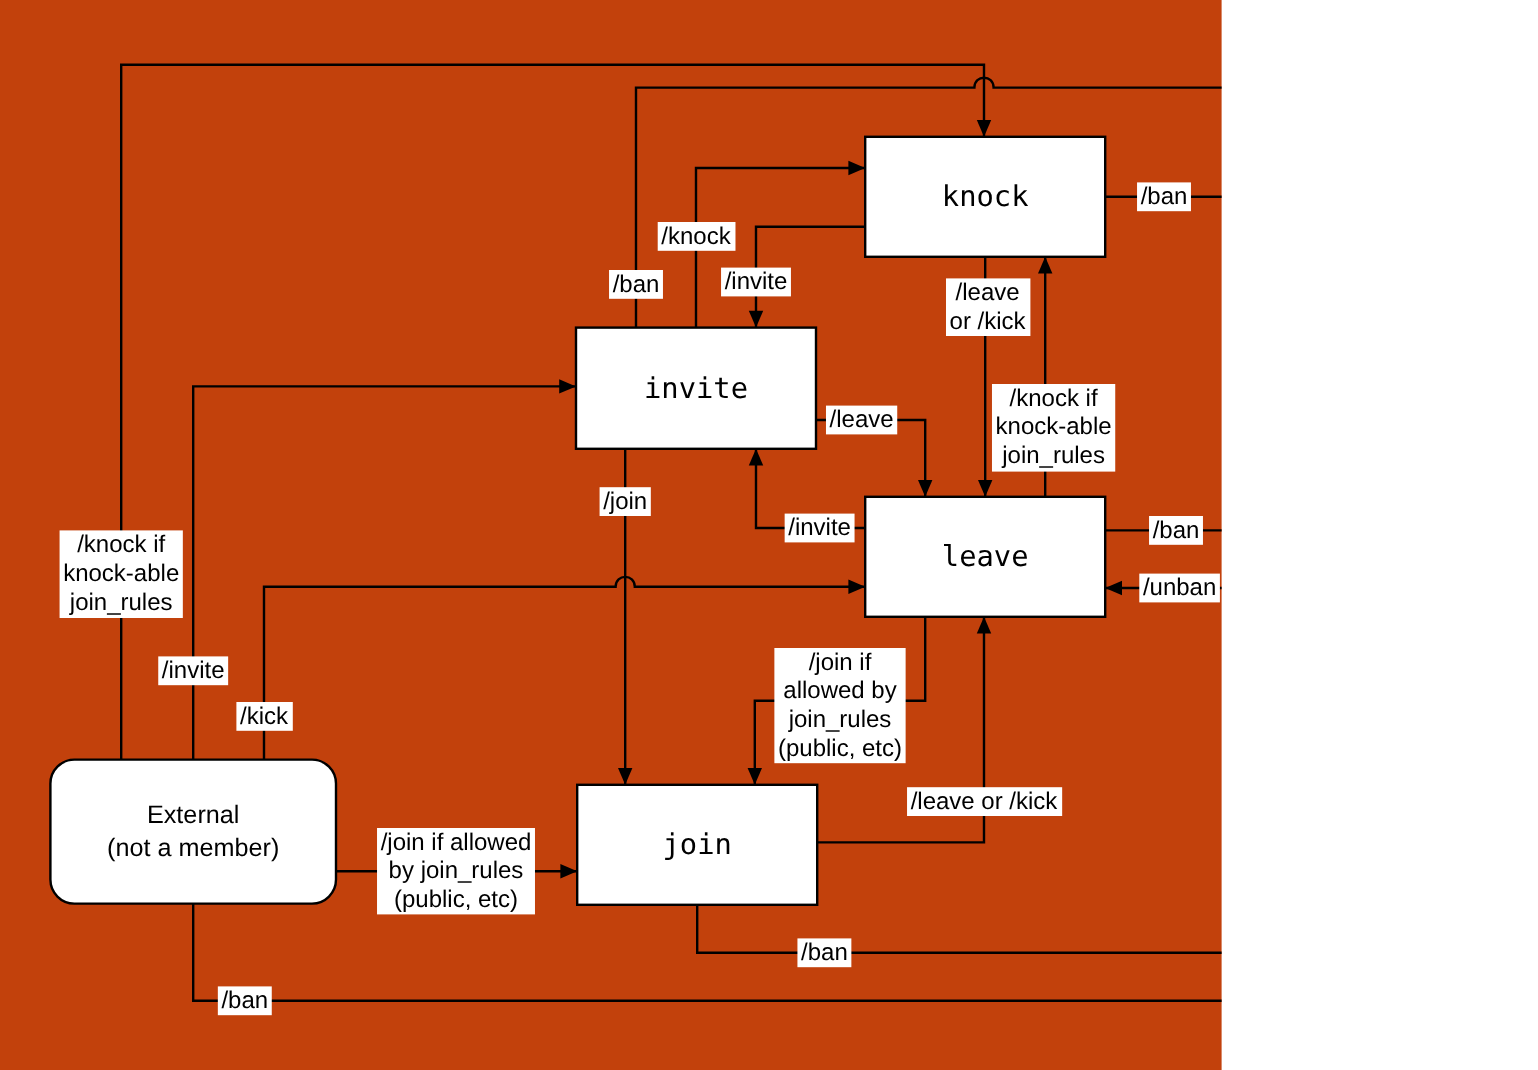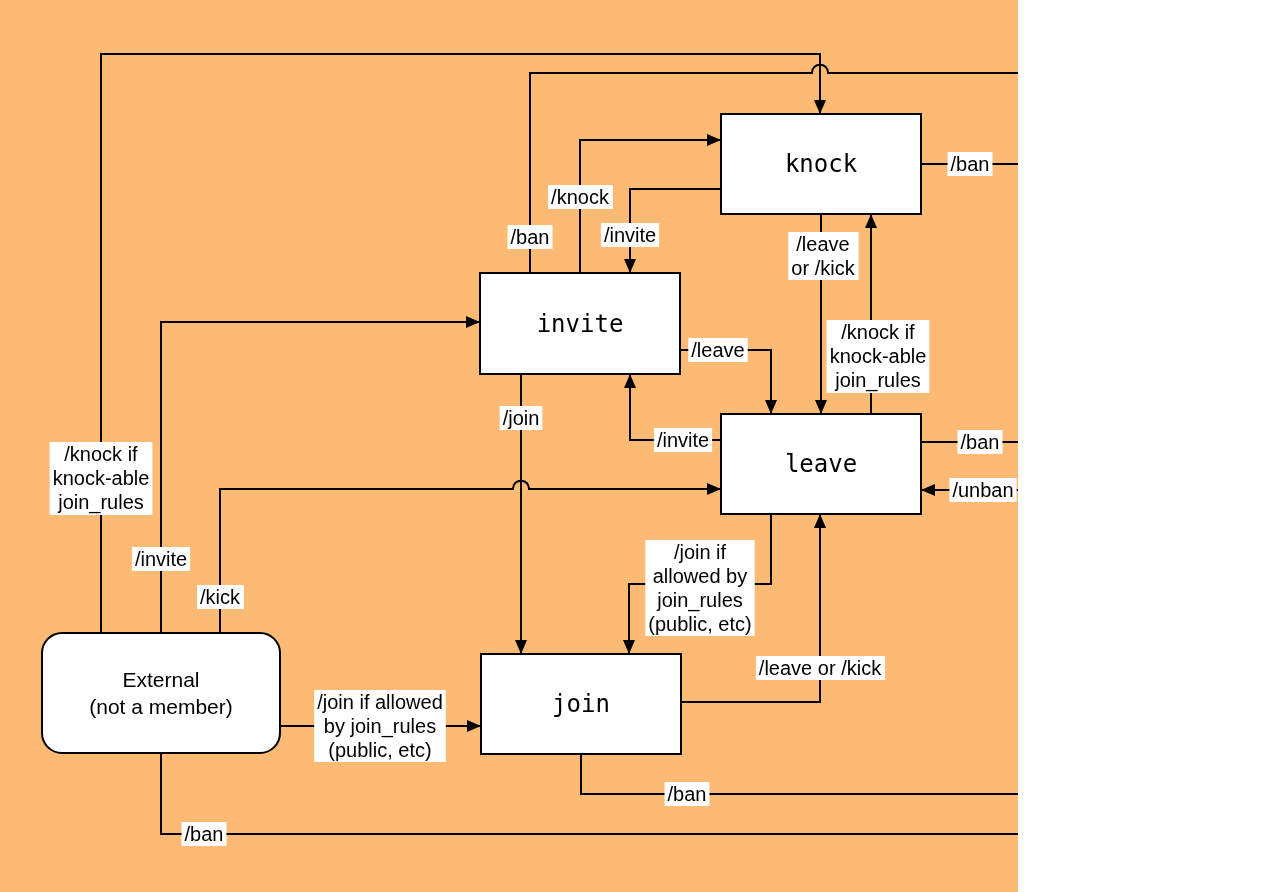--- a/index.html
+++ b/index.html
@@ -3,21 +3,21 @@
 <meta charset="utf-8">
 <style>
   html, body {
     margin: 0;
     padding: 0;
     background: #ffffff;
   }
   .page {
     width: 1018px;
     height: 892px;
-    background: #fdba74;
+    background: #c2410c;
     position: relative;
     overflow: hidden;
   }
   svg { display: block; }
   .edge-line {
     fill: none;
     stroke: #000000;
     stroke-width: 2;
   }
   .state-box {

